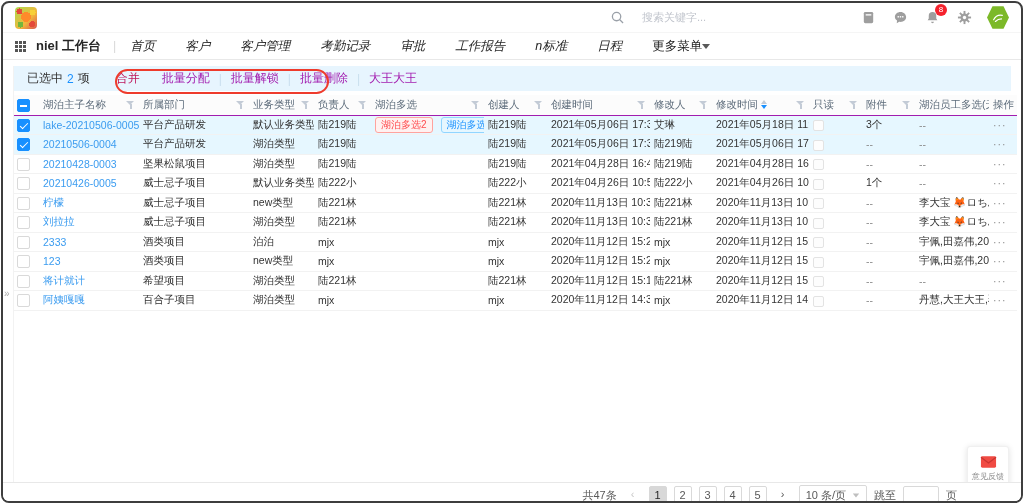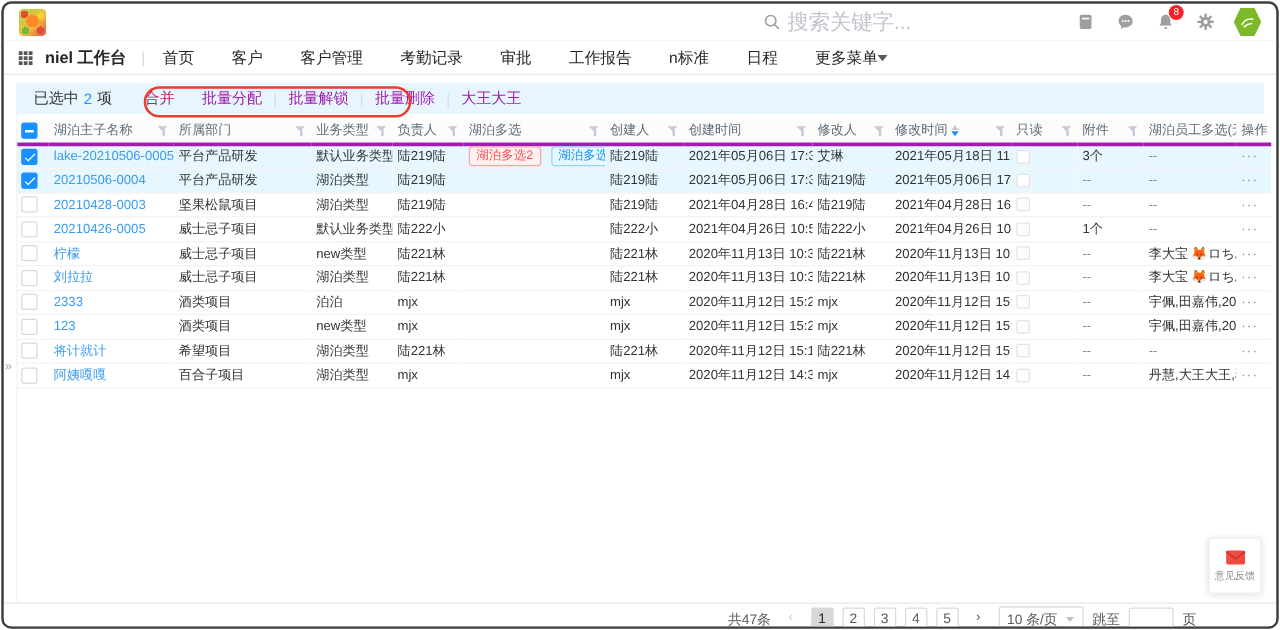--- a/index.html
+++ b/index.html
@@ -8,52 +8,52 @@
 
   
   .topbar { height:30px; display:flex; align-items:center; padding:0 12px; gap:10px; border-bottom:1px solid #f5f5f5; }
   .logo { width:22px; height:22px; border-radius:4px; background:
       radial-gradient(circle at 50% 45%, #ff8a2a 0 5px, transparent 5px),
       radial-gradient(circle at 20% 20%, #e4493a 0 3px, transparent 3px),
       radial-gradient(circle at 80% 25%, #f7d038 0 3px, transparent 3px),
       radial-gradient(circle at 25% 80%, #74b63e 0 3px, transparent 3px),
       radial-gradient(circle at 78% 78%, #e4493a 0 3px, transparent 3px),
       linear-gradient(135deg,#aadc4e,#f2b63c 60%,#d9534f); }
-  .search { margin-left:auto; margin-right:88px; display:flex; align-items:center; gap:6px; color:#c0c4cc; font-size:17px; width:150px; }
+  .search { margin-left:auto; margin-right:88px; display:flex; align-items:center; gap:18px; color:#c0c4cc; font-size:11px; width:150px; }
   .icon-btn { width:18px; height:18px; display:flex; align-items:center; justify-content:center; position:relative; cursor:pointer; }
   .topbar-icons { display:flex; align-items:center; gap:14px; }
   .badge { position:absolute; top:-5px; right:-6px; min-width:12px; height:12px; border-radius:7px; background:#f5222d; color:#fff; font-size:8px; line-height:12px; text-align:center; padding:0 2px; }
   .avatar { width:22px; height:24px; background:#7cb928; clip-path:polygon(25% 3%,75% 3%,100% 50%,75% 97%,25% 97%,0 50%); display:flex; align-items:center; justify-content:center; }
 
   
   .navbar { height:27px; display:flex; align-items:center; padding:0 12px; gap:0; border-bottom:1px solid #e8e8e8; font-size:12.5px; color:#262626; }
   .grid-icon { width:11px; height:11px; margin-right:10px; position:relative; }
   .grid-icon i { position:absolute; width:3px; height:3px; background:#555; }
   .workspace { font-weight:bold; font-size:13px; }
   .nav-divider { color:#d9d9d9; margin:0 14px 0 12px; }
-  .nav-item { margin-right:30px; cursor:pointer; white-space:nowrap; }
+  .nav-item { margin-right:30px; cursor:pointer; white-space:nowrap;font-style:italic; }
   .nav-more { display:flex; align-items:center; gap:0; cursor:pointer; }
   .caret-down { width:0; height:0; border-left:4px solid transparent; border-right:4px solid transparent; border-top:5px solid #595959; }
 
   
   .content { position:relative; height:calc(100% - 57px); }
   .content .rail-line { position:absolute; left:10px; top:0; bottom:25px; border-left:1px solid #f2f2f2; }
   .collapse-handle { position:absolute; left:1px; top:222px; font-size:10px; color:#aaa; cursor:pointer; }
 
   .selection-bar { margin:6px 10px 0; height:25px; background:#e7f5fe; display:flex; align-items:center; font-size:12px; color:#333; padding-left:14px; }
   .sel-count { color:#1890ff; margin:0 4px; }
   .sel-merge { color:#be185d; margin-left:26px; cursor:pointer; }
   .batch-group { display:flex; align-items:center; margin-left:22px; }
   .batch-link { color:#a21caf; cursor:pointer; white-space:nowrap; }
   .batch-sep { color:#c9dfee; margin:0 9px; }
   .annotation-box { position:absolute; left:112px; top:3px; width:214px; height:25px; border:2px solid #ee3b2c; border-radius:13px; pointer-events:none; }
 
   
   table { border-collapse:collapse; table-layout:fixed; width:calc(100% - 20px); margin:4px 10px 0; font-size:10.5px; color:#333; }
-  thead th { height:20px; font-weight:normal; color:#5c6b7a; text-align:left; padding:0 4px; border-bottom:3px solid #a21caf; background:#fcfcfc; white-space:nowrap; overflow:hidden; }
+  thead th { height:20px; font-weight:normal; color:#5c6b7a; text-align:left; padding:0 4px; border-bottom:1px solid #a21caf; background:#fcfcfc; white-space:nowrap; overflow:hidden; }
   .th-inner { display:flex; align-items:center; justify-content:space-between; gap:2px; }
   .th-label { overflow:hidden; white-space:nowrap; }
   tbody td { height:19.5px; padding:0 4px; border-bottom:1px solid #f2f2f2; white-space:nowrap; overflow:hidden; }
   tr.selected td { background:#e6f7ff; }
   a.rec-link { color:#3b9cf0; text-decoration:none; cursor:pointer; }
   .muted { color:#8c8c8c; }
 
   .filter-icon { position:relative; width:9px; height:9px; flex:none; cursor:pointer; }
   .filter-icon::before { content:''; position:absolute; left:0; top:1px; border-left:4.5px solid transparent; border-right:4.5px solid transparent; border-top:4px solid #c3cbd6; }
   .filter-icon::after { content:''; position:absolute; left:3.5px; top:4px; width:2px; height:5px; background:#c3cbd6; }
@@ -78,21 +78,21 @@
   .footer { position:absolute; left:0; right:0; bottom:0; height:25px; border-top:1px solid #e8e8e8; display:flex; align-items:center; justify-content:flex-end; padding-right:64px; gap:7px; font-size:11px; color:#595959; background:#fff; }
   .pg-btn { min-width:18px; height:18px; line-height:16px; text-align:center; border:1px solid #d9d9d9; border-radius:2px; background:#fff; cursor:pointer; padding:0 3px; }
   .pg-btn.active { background:#d8d8d8; border-color:#d8d8d8; color:#262626; }
   .pg-arrow { border:none; background:none; }
   .pg-prev { color:#c9c9c9; }
   .pg-next { color:#595959; }
   .pg-size { display:flex; align-items:center; gap:6px; border:1px solid #d9d9d9; border-radius:2px; height:20px; padding:0 6px; cursor:pointer; }
   .pg-size .caret-down { border-top-color:#bfbfbf; transform:scale(.8); }
   .jump-input { width:36px; height:18px; border:1px solid #d9d9d9; border-radius:2px; }
 
-  .feedback { position:absolute; right:12px; bottom:32px; width:42px; height:45px; background:#fff; border:1px solid #f0f0f0; border-radius:3px; box-shadow:0 1px 6px rgba(0,0,0,.12); display:flex; flex-direction:column; align-items:center; justify-content:center; gap:2px; cursor:pointer; }
+  .feedback { position:absolute; right:12px; bottom:16px; width:42px; height:45px; background:#fff; border:1px solid #f0f0f0; border-radius:3px; box-shadow:0 1px 6px rgba(0,0,0,.12); display:flex; flex-direction:column; align-items:center; justify-content:center; gap:2px; cursor:pointer; }
   .feedback .fb-label { font-size:8.5px; color:#8c8c8c; transform:scale(.95); white-space:nowrap; }
 </style>
 </head>
 <body>
 
 <div class="window">
 
   <header class="topbar">
     <div class="logo"></div>
     <div class="search">

